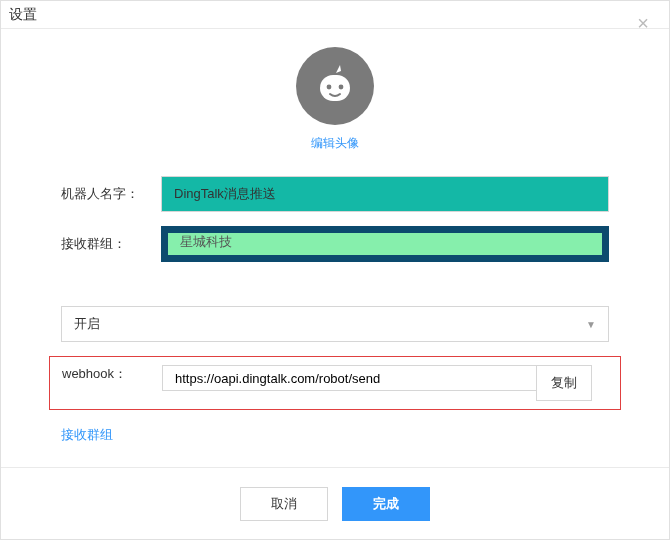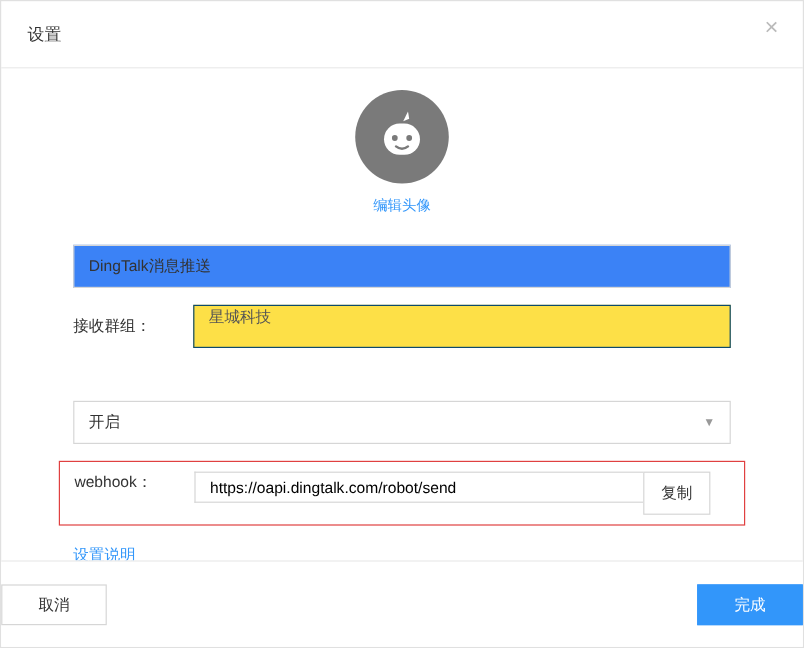--- a/index.html
+++ b/index.html
@@ -13,25 +13,25 @@
     overflow: hidden;
   }
   .dialog {
     width: 670px;
     height: 540px;
     border: 1px solid #e0e0e0;
     position: relative;
     background: #fff;
   }
   .dialog-header {
-    height: 56px;
+    height: 28px;
     border-bottom: 1px solid #eaeaea;
     display: flex;
     align-items: center;
-    padding: 0 22px;
+    padding: 0 8px;
     position: relative;
   }
   .dialog-title {
     font-size: 14px;
     color: #333;
   }
   .close-btn {
     position: absolute;
     right: 14px;
     top: 10px;
@@ -76,28 +76,28 @@
     width: 100px;
     color: #333;
     font-size: 13px;
   }
   .form-control {
     flex: 1;
     height: 36px;
     border: 1px solid #d6d6d6;
     padding: 0 12px;
     font-size: 13px;
-    background: #3b82f6;
+    background: #14b8a6;
     color: #333;
     outline: none;
   }
   .form-control.readonly {
-    background: #fde047;
+    background: #86efac;
     color: #555;
-    border: 1px solid #0c4a6e;
+    border: 7px solid #0c4a6e;
   }
   .dropdown {
     flex: 1;
     height: 36px;
     border: 1px solid #d6d6d6;
     padding: 0 12px;
     display: flex;
     align-items: center;
     justify-content: space-between;
     cursor: pointer;
@@ -151,37 +151,38 @@
   }
   .dialog-footer {
     position: absolute;
     bottom: 0;
     left: 0;
     right: 0;
     height: 72px;
     border-top: 1px solid #eaeaea;
     display: flex;
     align-items: center;
-    justify-content: space-between;
+    justify-content: center;
     gap: 14px;
     background: #fff;
   }
   .btn {
     min-width: 88px;
     height: 34px;
     border: 1px solid #d6d6d6;
     background: #fff;
     font-size: 13px;
     cursor: pointer;
     color: #333;
   }
   .btn.primary {
     background: #3296fa;
     border-color: #3296fa;
     color: #fff;
+    font-weight: bold;
   }
 </style>
 </head>
 <body>
 
 <div class="dialog">
 
   <div class="dialog-header">
     <span class="dialog-title">设置</span>
     <span class="close-btn">×</span>
@@ -196,20 +197,21 @@
           <rect x="10" y="14" width="30" height="26" rx="13" fill="#ffffff"></rect>
           <circle cx="19" cy="26" r="2.4" fill="#7a7a7a"></circle>
           <circle cx="31" cy="26" r="2.4" fill="#7a7a7a"></circle>
           <path d="M20 33 Q25 37 30 33" stroke="#7a7a7a" stroke-width="2" fill="none" stroke-linecap="round"></path>
         </svg>
       </div>
       <span class="edit-avatar">编辑头像</span>
     </div>
 
     <div class="form-row">
+      <div class="form-label">机器人名字：</div>
       <input class="form-control" type="text" value="DingTalk消息推送" style="">
     </div>
 
     <div class="form-row">
       <div class="form-label">接收群组：</div>
       <div class="form-control readonly">星城科技</div>
     </div>
 
     <div class="gap"></div>
 
@@ -220,21 +222,21 @@
       </div>
     </div>
 
     <div class="highlight-row">
       <div class="form-label">webhook：</div>
       <input class="webhook-input" type="text" value="https://oapi.dingtalk.com/robot/send" style="">
       <button class="btn-inline">复制</button>
       <div class="spacer-right"></div>
     </div>
 
-    <span class="help-link">设置说明</span>
+    <span class="help-link">接收群组</span>
 
   </div>
 
   <div class="dialog-footer">
     <button class="btn">取消</button>
     <button class="btn primary">完成</button>
   </div>
 
 </div>
 

